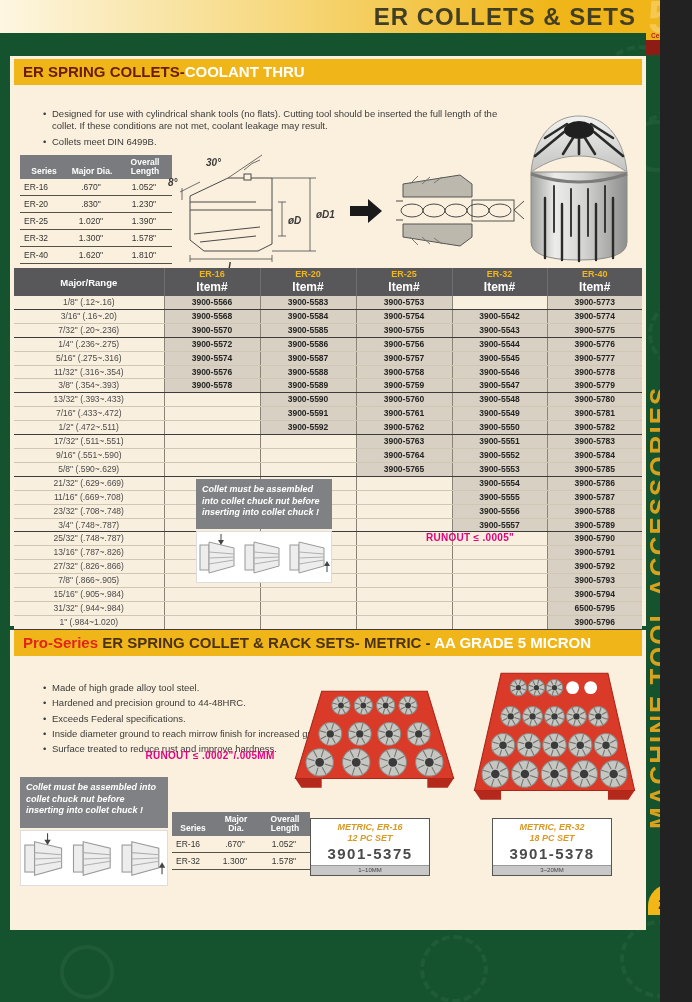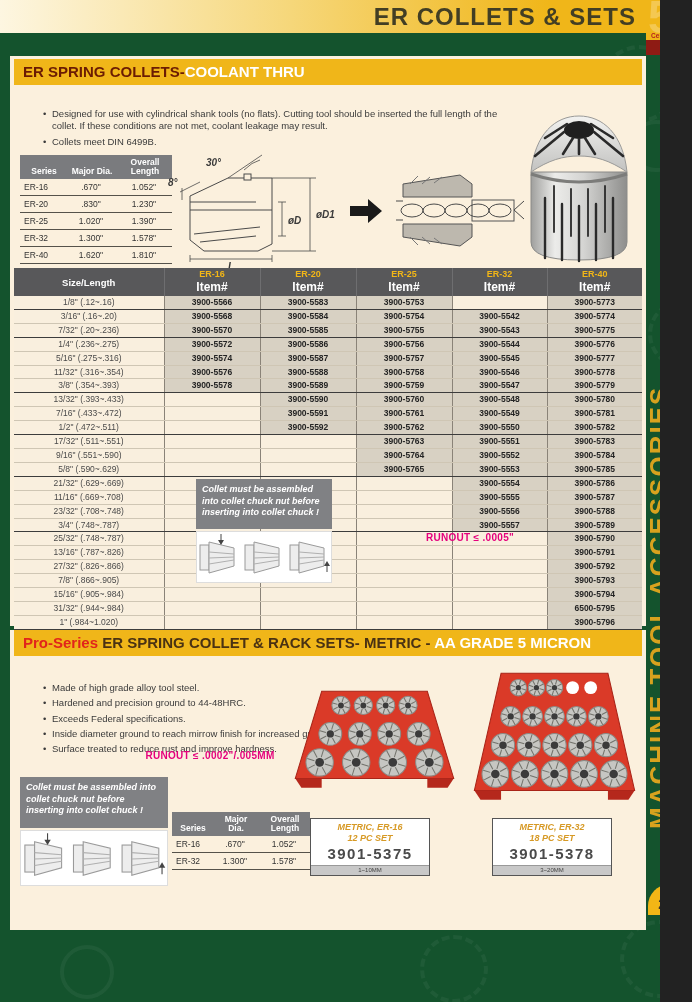--- a/index.html
+++ b/index.html
@@ -219,21 +219,21 @@
         <colgroup>
           <col style="width: 150px;">
           <col style="width: 96px;">
           <col style="width: 96px;">
           <col style="width: 96px;">
           <col style="width: 95px;">
           <col style="width: 95px;">
         </colgroup>
         <thead>
           <tr>
-            <th class="szh">Size/Length</th>
+            <th class="szh">Major/Range</th>
             <th>
               <div class="ser">ER-16</div>
               <div class="itm">Item#</div>
             </th>
             <th>
               <div class="ser">ER-20</div>
               <div class="itm">Item#</div>
             </th>
             <th>
               <div class="ser">ER-25</div>

